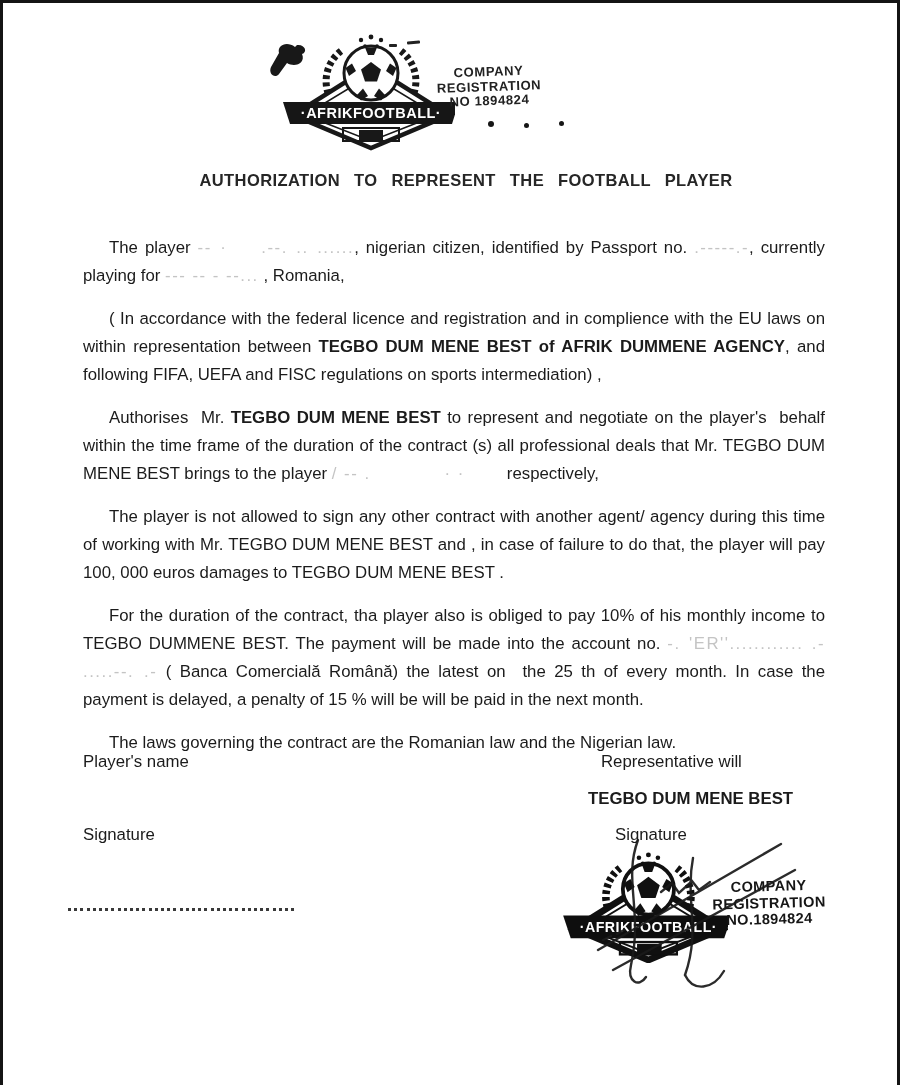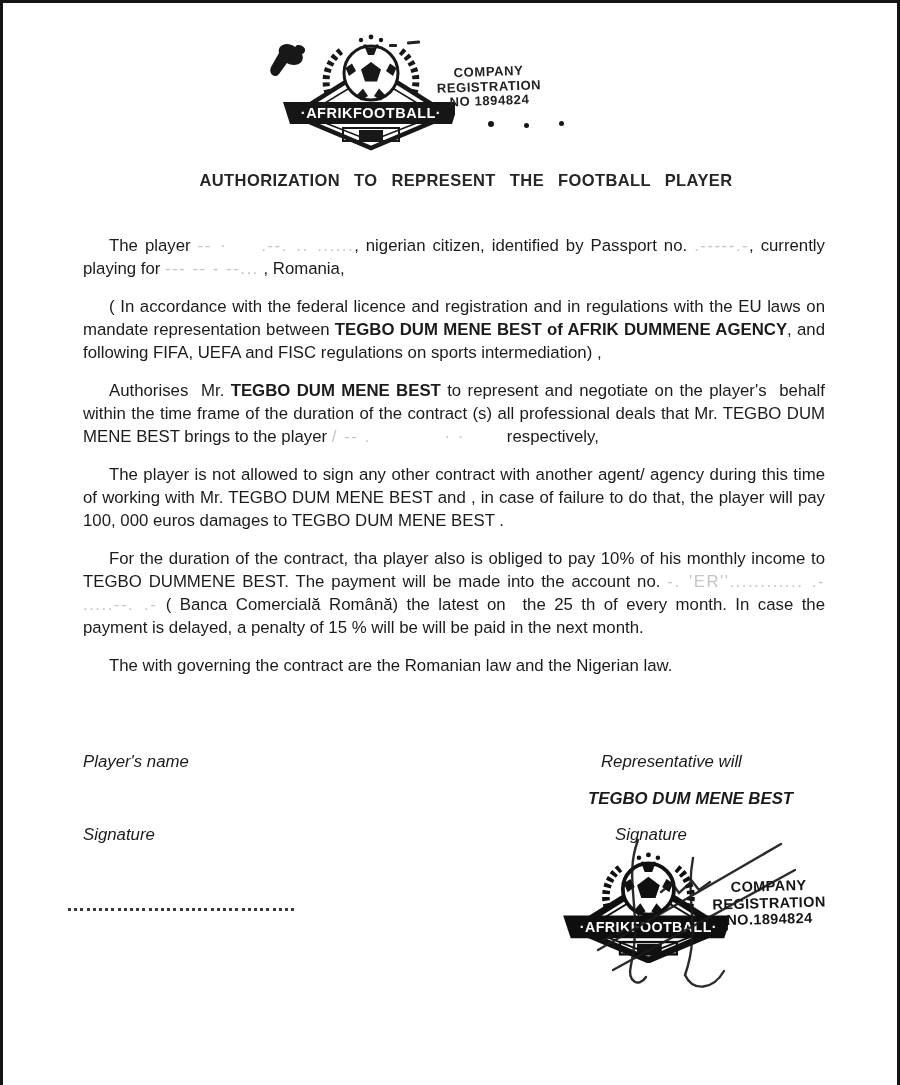--- a/index.html
+++ b/index.html
@@ -24,28 +24,28 @@
   .dot-b { left:521px; top:120px; width:5px; height:5px; }
   .dot-c { left:556px; top:118px; width:5px; height:5px; }
   
   .title {
     position:absolute; top:168px; left:0; right:0; text-align:center;
     font-size:16.5px; font-weight:bold; letter-spacing:0.4px; word-spacing:9px; color:#262626;margin-left:32px;
   }
   
   .body-text {
     position:absolute; top:231px; left:80px; width:742px;
-    font-size:16.8px; line-height:23px; text-align:justify; color:#1b1b1b;
+    font-size:16.8px; line-height:28px; text-align:justify; color:#1b1b1b;
   }
   .para { margin:0 0 15px 0; text-indent:26px; }
   .bold { font-weight:bold; }
   .redacted { color:#c4c4c4; filter:blur(0.6px); letter-spacing:1.5px; }
   
   .footer { position:absolute; left:0; top:735px; width:900px; height:350px; }
-  .flabel { position:absolute; font-size:16.8px; color:#1b1b1b;font-style:italic; }
+  .flabel { position:absolute; font-size:16.8px; color:#1b1b1b; }
   .players-name { left:80px; top:14px; }
   .rep-label { left:598px; top:14px; }
   .rep-name { left:585px; top:51px; font-weight:bold; }
   .sig-left { left:80px; top:87px; }
   .sig-right { left:612px; top:87px; }
   .dotted-line {
     position:absolute; left:65px; top:170px; width:228px; height:3px;
     background:repeating-linear-gradient(90deg,#3a3a3a 0 3px,transparent 3px 6.2px);
   }
   .badge-stamp { position:absolute; left:545px; top:113px; width:180px; height:112px; }
@@ -105,25 +105,25 @@
   <div class="mark-dash dash-a"></div>
   <div class="mark-dash dash-b"></div>
   <div class="dot dot-a"></div>
   <div class="dot dot-b"></div>
   <div class="dot dot-c"></div>
 
   <div class="title">AUTHORIZATION TO REPRESENT THE FOOTBALL PLAYER</div>
 
   <div class="body-text">
       <p class="para"><span>The player </span><span class="redacted">-- ·&nbsp;&nbsp;&nbsp; .--. .. ......</span><span>, nigerian citizen, identified by Passport no. </span><span class="redacted">.-----.-</span><span>, currently playing for </span><span class="redacted">--- -- - --...</span><span> , Romania,</span></p>
-      <p class="para"><span>( In accordance with the federal licence and registration and in regulations with the EU laws on mandate representation between </span><span class="bold">TEGBO DUM MENE BEST of AFRIK DUMMENE AGENCY</span><span>, and following FIFA, UEFA and FISC regulations on sports intermediation) ,</span></p>
+      <p class="para"><span>( In accordance with the federal licence and registration and in complience with the EU laws on within representation between </span><span class="bold">TEGBO DUM MENE BEST of AFRIK DUMMENE AGENCY</span><span>, and following FIFA, UEFA and FISC regulations on sports intermediation) ,</span></p>
       <p class="para"><span>Authorises&nbsp; Mr. </span><span class="bold">TEGBO DUM MENE BEST</span><span> to represent and negotiate on the player's&nbsp; behalf within the time frame of the duration of the contract (s) all professional deals that Mr. TEGBO DUM MENE BEST brings to the player </span><span class="redacted">/ -- .&nbsp;&nbsp;&nbsp;&nbsp;&nbsp;&nbsp;&nbsp;&nbsp;&nbsp;&nbsp;&nbsp;&nbsp;· ·</span><span>&nbsp;&nbsp;&nbsp;&nbsp;&nbsp;&nbsp;&nbsp;&nbsp; respectively,</span></p>
       <p class="para"><span>The player is not allowed to sign any other contract with another agent/ agency during this time of working with Mr. TEGBO DUM MENE BEST and , in case of failure to do that, the player will pay 100, 000 euros damages to TEGBO DUM MENE BEST .</span></p>
       <p class="para"><span>For the duration of the contract, tha player also is obliged to pay 10% of his monthly income to TEGBO DUMMENE BEST. The payment will be made into the account no. </span><span class="redacted">-. 'ER''............ .- .....--. .-</span><span> ( Banca Comercială Română) the latest on&nbsp; the 25 th of every month. In case the payment is delayed, a penalty of 15 % will be will be paid in the next month.</span></p>
-      <p class="para"><span>The with governing the contract are the Romanian law and the Nigerian law.</span></p>
+      <p class="para"><span>The laws governing the contract are the Romanian law and the Nigerian law.</span></p>
     </div>
 
   <div class="footer">
     <span class="flabel players-name">Player's name</span>
     <span class="flabel rep-label">Representative will</span>
     <span class="flabel rep-name">TEGBO DUM MENE BEST</span>
     <span class="flabel sig-left">Signature</span>
     <span class="flabel sig-right">Signature</span>
 
     <div class="dotted-line"></div>

